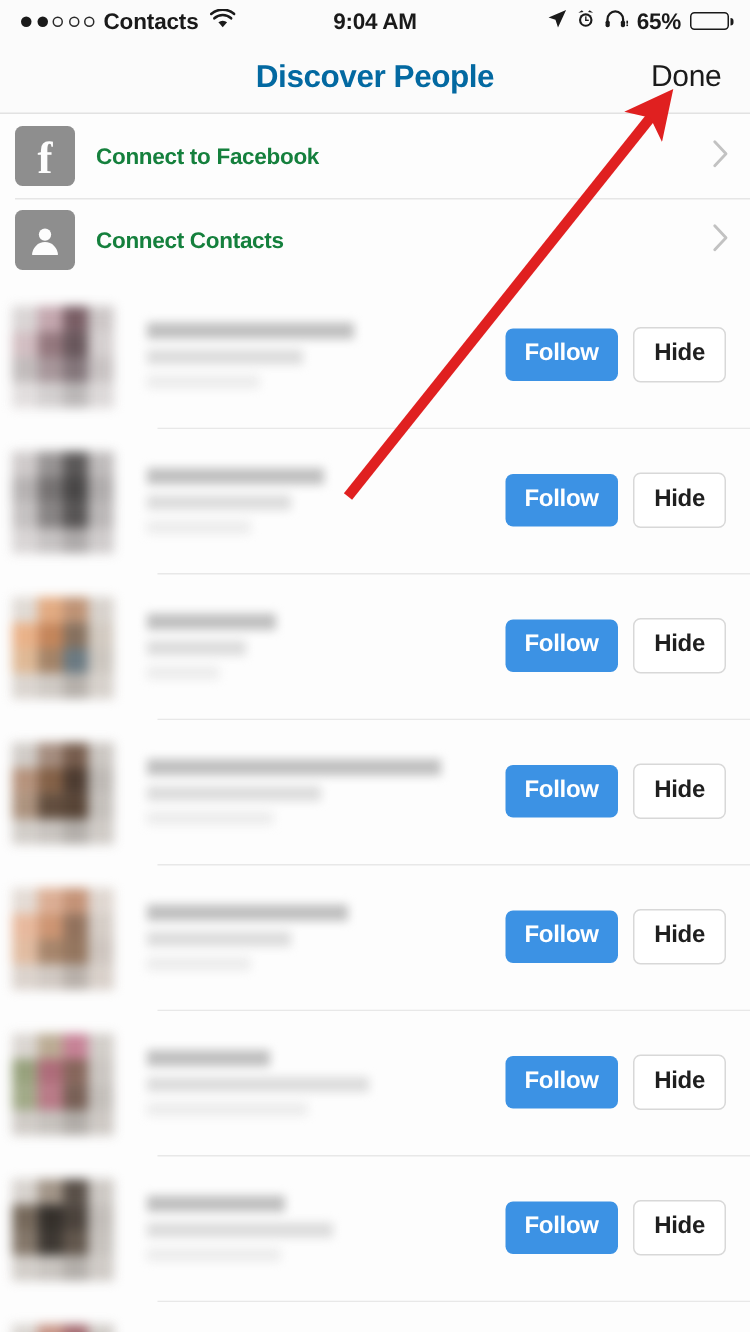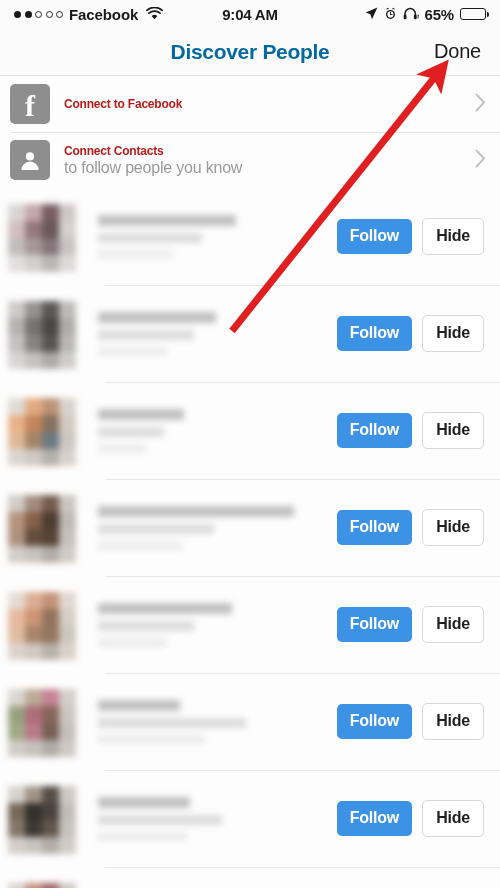--- a/index.html
+++ b/index.html
@@ -150,23 +150,23 @@
     color: #fdfdfd;
   }
   .connect-text {
     margin-left: 14px;
     display: flex;
     flex-direction: column;
     justify-content: center;
     gap: 1px;
   }
   .connect-title {
-    font-size: 12px;
-    font-weight: bold;
-    color: #b91c1c;
+    font-size: 15px;
+    font-weight: bold;
+    color: #15803d;
     letter-spacing: -0.2px;
   }
   .connect-sub {
     font-size: 16px;
     color: #9a9a9a;
     letter-spacing: -0.2px;
   }
   .chevron {
     margin-left: auto;
     color: #c2c2c2;
@@ -275,21 +275,21 @@
 
   <div class="status-bar">
     <div class="status-left">
       <span class="signal-dots">
         <span class="dot"></span>
         <span class="dot"></span>
         <span class="dot empty"></span>
         <span class="dot empty"></span>
         <span class="dot empty"></span>
       </span>
-      <span class="carrier">Facebook</span>
+      <span class="carrier">Contacts</span>
       <span class="wifi-icon">
         <svg width="17" height="13" viewBox="0 0 17 13">
           <path d="M8.5 12.2 L5.6 8.9 a4.4 4.4 0 0 1 5.8 0 Z" fill="#1a1a1a"></path>
           <path d="M2.9 6.2 a8.4 8.4 0 0 1 11.2 0" stroke="#1a1a1a" stroke-width="1.7" fill="none" stroke-linecap="round"></path>
           <path d="M0.8 3.3 a11.8 11.8 0 0 1 15.4 0" stroke="#1a1a1a" stroke-width="1.7" fill="none" stroke-linecap="round"></path>
         </svg>
       </span>
     </div>
 
     <div class="status-center">9:04 AM</div>
@@ -349,21 +349,20 @@
 
     <div class="connect-row">
       <div class="connect-icon">
         <svg width="24" height="24" viewBox="0 0 24 24">
           <circle cx="12" cy="8.4" r="4.1" fill="#fdfdfd"></circle>
           <path d="M3.4 22 a8.6 8.6 0 0 1 17.2 0 Z" fill="#fdfdfd"></path>
         </svg>
       </div>
       <div class="connect-text">
         <span class="connect-title">Connect Contacts</span>
-        <span class="connect-sub">to follow people you know</span>
       </div>
       <span class="chevron">
         <svg width="11" height="19" viewBox="0 0 11 19">
             <path d="M1.5 1.5 L9 9.5 L1.5 17.5" stroke="#c2c2c2" stroke-width="1.9" fill="none" stroke-linecap="round" stroke-linejoin="round"></path>
           </svg>
       </span>
     </div>
 
   </div>
 

